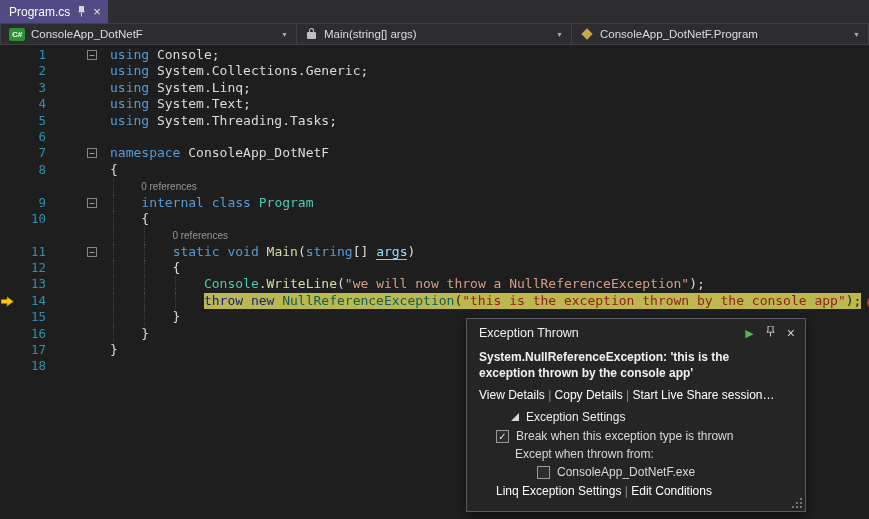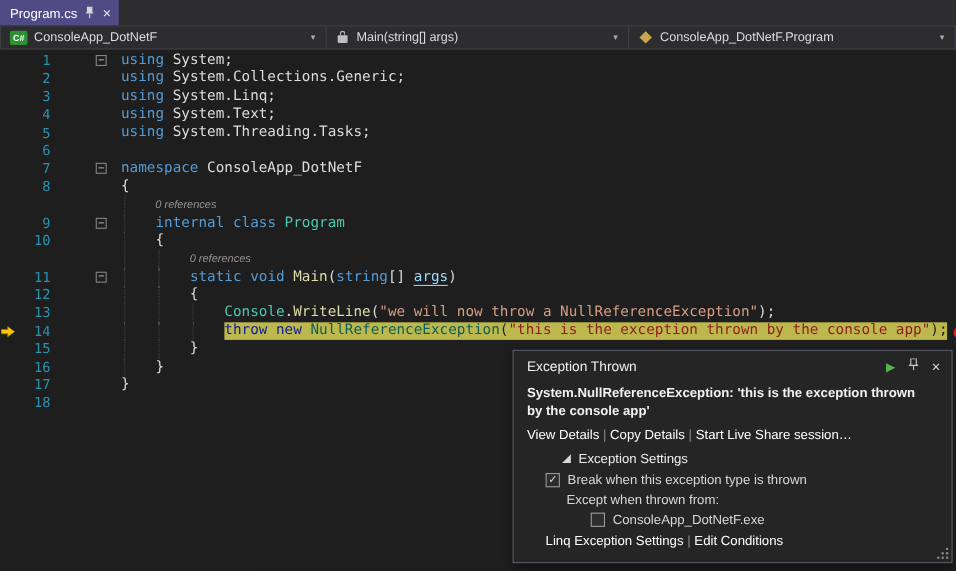--- a/index.html
+++ b/index.html
@@ -36,38 +36,38 @@
   .m-arrow { width:16px; flex:none; position:relative; }
   .m-arrow svg { position:absolute; top:3px; left:1px; }
   .m-num { width:30px; flex:none; text-align:right; color:#2B91AF; font-size:12.5px; }
   .m-spacer { width:38px; flex:none; }
   .m-fold { width:18px; flex:none; position:relative; }
   .foldbox { position:absolute; top:3px; left:3px; width:10px; height:10px; border:1px solid #858585;
              color:#C8C8C8; font-size:9px; line-height:8px; text-align:center; background:#1E1E1E; cursor:pointer; }
   .code { flex:1; position:relative; padding-left:8px; color:#DCDCDC; }
   .guide { position:absolute; top:0; bottom:0; width:0; border-left:1px dotted #464646; }
   .lens { display:inline-block; color:#969696; font-size:10px; line-height:16.4px;
-          font-family:"Liberation Sans", sans-serif; cursor:pointer;font-style:italic; }
+          font-family:"Liberation Sans", sans-serif; cursor:pointer; }
   .tok.kw   { color:#569CD6; }
   .tok.type { color:#4EC9B0; }
   .tok.meth { color:#DCDCAA; }
   .tok.str  { color:#D69D85; }
   .tok.pl   { color:#DCDCDC; }
   .tok.param{ color:#9CDCFE; border-bottom:1px solid #7dd3fc; }
   .hl { display:inline-block; height:16.4px; background:#BDB84D; }
   .tok.dkw  { color:#101D8F; }
   .tok.dtype{ color:#0E5E56; }
   .tok.dstr { color:#8F1D1D; }
   .tok.dpl  { color:#1E1E1E; }
   .err { display:inline-block; width:13px; height:13px; margin-left:6px; border-radius:50%;
          background:#DD2C1E; color:#FFF; font-size:10px; line-height:13px; text-align:center;
          vertical-align:-1px; font-family:"Liberation Sans",sans-serif; font-weight:bold; }
 
   
-  .popup { position:absolute; left:466px; top:318px; width:400px; height:194px; background:#252526;
+  .popup { position:absolute; left:466px; top:318px; width:340px; height:194px; background:#252526;
            border:1px solid #5A5A66; box-shadow:0 4px 10px rgba(0,0,0,0.45);
            font-size:12px; color:#D8D8D8; }
   .p-head { display:flex; align-items:center; padding:7px 10px 0 12px; }
   .p-title { font-size:12.5px; color:#EFEFEF; }
   .p-icons { margin-left:auto; display:flex; align-items:center; gap:12px; }
   .p-play { color:#53B653; font-size:11px; cursor:pointer; }
   .p-close { color:#D0D0D0; font-size:14px; line-height:1; cursor:pointer; }
   .p-msg { margin:10px 24px 5px 12px; font-weight:bold; color:#F1F1F1; line-height:1.3; }
   .p-links { padding:2px 12px; }
   .link { color:#ffffff; cursor:pointer;text-align:right; }
@@ -113,21 +113,21 @@
     </div>
     <div class="nav-dd dd2">
       <span class="ic-class"></span>
       <span>ConsoleApp_DotNetF.Program</span>
       <span class="chev">▼</span>
     </div>
   </div>
 
   <div class="editor">
     <div>
-        <div class="row"><span class="m-arrow"></span><span class="m-num">1</span><span class="m-spacer"></span><span class="m-fold"><span class="foldbox">−</span></span><span class="code"><span class="tok kw">using</span><span class="tok pl"> System;</span></span></div>
+        <div class="row"><span class="m-arrow"></span><span class="m-num">1</span><span class="m-spacer"></span><span class="m-fold"><span class="foldbox">−</span></span><span class="code"><span class="tok kw">using</span><span class="tok pl"> Console;</span></span></div>
         <div class="row"><span class="m-arrow"></span><span class="m-num">2</span><span class="m-spacer"></span><span class="m-fold"></span><span class="code"><span class="tok kw">using</span><span class="tok pl"> System.Collections.Generic;</span></span></div>
         <div class="row"><span class="m-arrow"></span><span class="m-num">3</span><span class="m-spacer"></span><span class="m-fold"></span><span class="code"><span class="tok kw">using</span><span class="tok pl"> System.Linq;</span></span></div>
         <div class="row"><span class="m-arrow"></span><span class="m-num">4</span><span class="m-spacer"></span><span class="m-fold"></span><span class="code"><span class="tok kw">using</span><span class="tok pl"> System.Text;</span></span></div>
         <div class="row"><span class="m-arrow"></span><span class="m-num">5</span><span class="m-spacer"></span><span class="m-fold"></span><span class="code"><span class="tok kw">using</span><span class="tok pl"> System.Threading.Tasks;</span></span></div>
         <div class="row"><span class="m-arrow"></span><span class="m-num">6</span><span class="m-spacer"></span><span class="m-fold"></span><span class="code"></span></div>
         <div class="row"><span class="m-arrow"></span><span class="m-num">7</span><span class="m-spacer"></span><span class="m-fold"><span class="foldbox">−</span></span><span class="code"><span class="tok kw">namespace</span><span class="tok pl"> ConsoleApp_DotNetF</span></span></div>
         <div class="row"><span class="m-arrow"></span><span class="m-num">8</span><span class="m-spacer"></span><span class="m-fold"></span><span class="code"><span class="tok pl">{</span></span></div>
         <div class="row"><span class="m-arrow"></span><span class="m-num"></span><span class="m-spacer"></span><span class="m-fold"></span><span class="code"><i class="guide" style="left: 11px;"></i><span class="lens" style="padding-left: 31.2px;">0 references</span></span></div>
         <div class="row"><span class="m-arrow"></span><span class="m-num">9</span><span class="m-spacer"></span><span class="m-fold"><span class="foldbox">−</span></span><span class="code"><i class="guide" style="left: 11px;"></i><span class="tok pl">    </span><span class="tok kw">internal</span><span class="tok kw"> class</span><span class="tok type"> Program</span></span></div>
         <div class="row"><span class="m-arrow"></span><span class="m-num">10</span><span class="m-spacer"></span><span class="m-fold"></span><span class="code"><i class="guide" style="left: 11px;"></i><span class="tok pl">    {</span></span></div>

